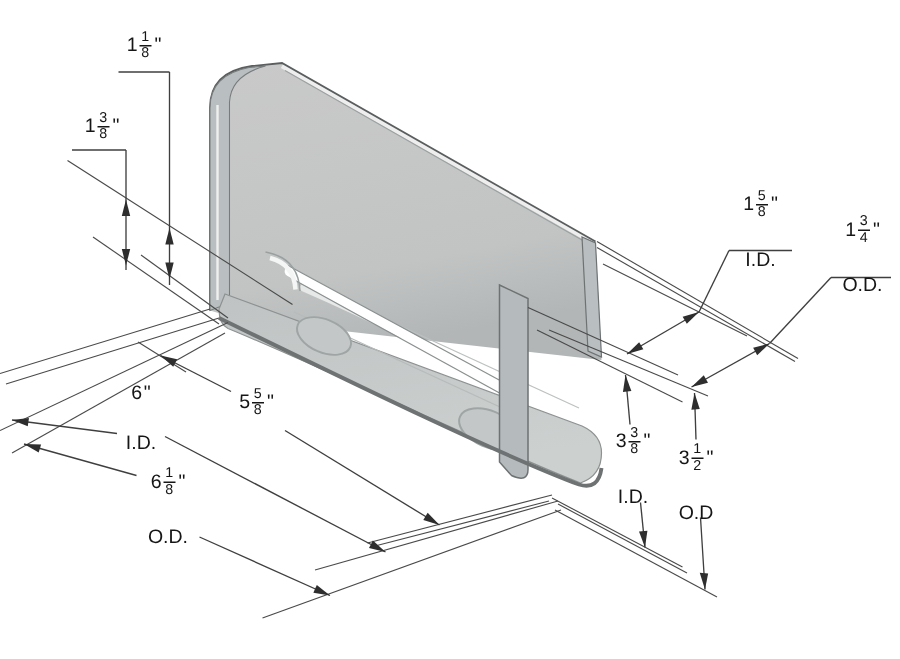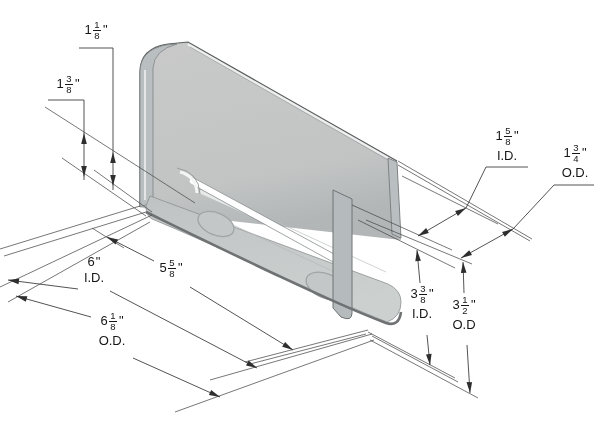--- a/index.html
+++ b/index.html
@@ -5,21 +5,21 @@
   html,body{margin:0;padding:0;background:#fff;}
   #canvas{position:relative;width:600px;height:439px;background:#ffffff;overflow:hidden;
           font-family:"Liberation Sans",sans-serif;}
   #drawing-svg{position:absolute;left:0;top:0;}
   .dim-label{position:absolute;font-size:13px;color:#161616;text-align:center;line-height:1.12;}
   .dline{display:inline-flex;align-items:center;white-space:nowrap;justify-content:center;}
   .frac{display:inline-flex;flex-direction:column;font-size:9.5px;line-height:1.08;margin:0 1px;text-align:center;}
   .fnum{border-bottom:1px solid #161616;padding:0 1.5px;}
   .fden{padding:0 1.5px;}
   .unit{margin-left:1px;}
-  .suffix{display:block;margin-top:1px;}
+  .suffix{display:block;margin-top:18px;}
 </style>
 </head>
 <body>
 
 <div id="canvas">
 
 <svg id="drawing-svg" width="600" height="439" viewBox="0 0 600 439">
   <defs>
     <linearGradient id="faceGrad" x1="0" y1="0" x2="0.25" y2="1">
       <stop offset="0" stop-color="#c9c9c9"></stop>

